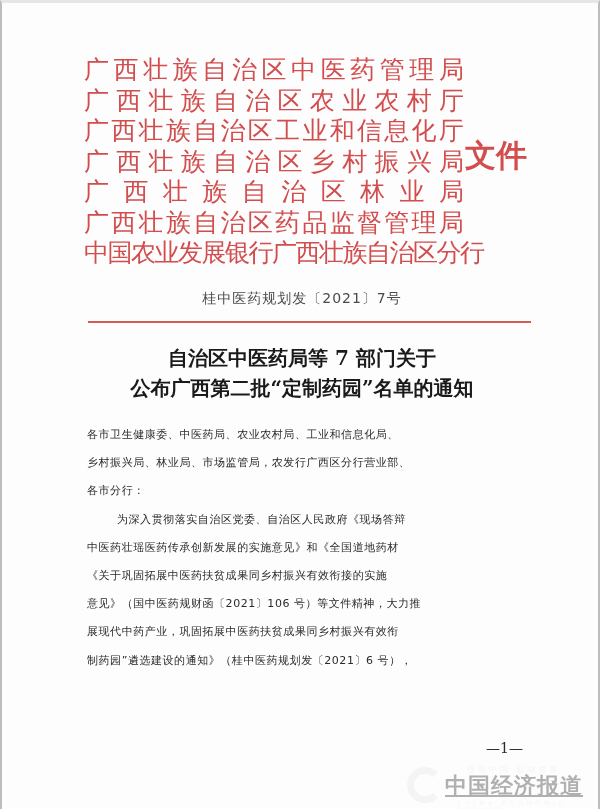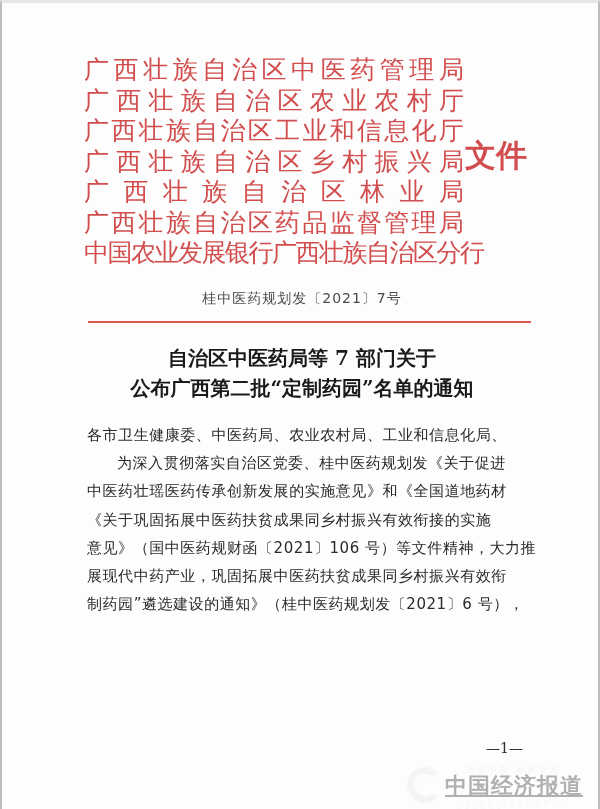--- a/index.html
+++ b/index.html
@@ -47,21 +47,21 @@
     background: #d85a52;
   }
   .title {
     position: absolute; left: 0; width: 600px; top: 340px;
     text-align: center; color: #1a1a1a;
     font-family: "DejaVu Serif", serif; font-weight: bold;
     font-size: 20px; line-height: 30px;
   }
   .body-text {
     position: absolute; left: 85px; width: 440px; top: 418px;
-    color: #2a2a2a; font-size: 15px; line-height: 28.2px;
+    color: #2a2a2a; font-size: 11px; line-height: 28.2px;
     font-family: "DejaVu Sans", sans-serif;
   }
   .body-line { white-space: nowrap; height: 28.2px; letter-spacing: 0.55px; }
   .body-line.indent { padding-left: 30px; }
   .page-num {
     position: absolute; left: 484px; top: 737px;
     color: #2a2a2a; font-size: 14px;
     font-family: "DejaVu Serif", serif;
   }
   .watermark {
@@ -206,21 +206,23 @@
   <div class="doc-number">桂中医药规划发〔2021〕7号</div>
   <div class="red-rule"></div>
 
   <div class="title">
     <div>自治区中医药局等 7 部门关于</div>
     <div>公布广西第二批“定制药园”名单的通知</div>
   </div>
 
   <div class="body-text">
     <div class="body-line">各市卫生健康委、中医药局、农业农村局、工业和信息化局、</div>
-    <div class="body-line indent">为深入贯彻落实自治区党委、桂中医药规划发《关于促进</div>
+    <div class="body-line">乡村振兴局、林业局、市场监管局，农发行广西区分行营业部、</div>
+    <div class="body-line">各市分行：</div>
+    <div class="body-line indent">为深入贯彻落实自治区党委、自治区人民政府《现场答辩</div>
     <div class="body-line">中医药壮瑶医药传承创新发展的实施意见》和《全国道地药材</div>
     <div class="body-line">《关于巩固拓展中医药扶贫成果同乡村振兴有效衔接的实施</div>
     <div class="body-line">意见》（国中医药规财函〔2021〕106 号）等文件精神，大力推</div>
     <div class="body-line">展现代中药产业，巩固拓展中医药扶贫成果同乡村振兴有效衔</div>
     <div class="body-line">制药园”遴选建设的通知》（桂中医药规划发〔2021〕6 号），</div>
   </div>
 
   <div class="page-num">—1—</div>
 
   <div class="watermark">

